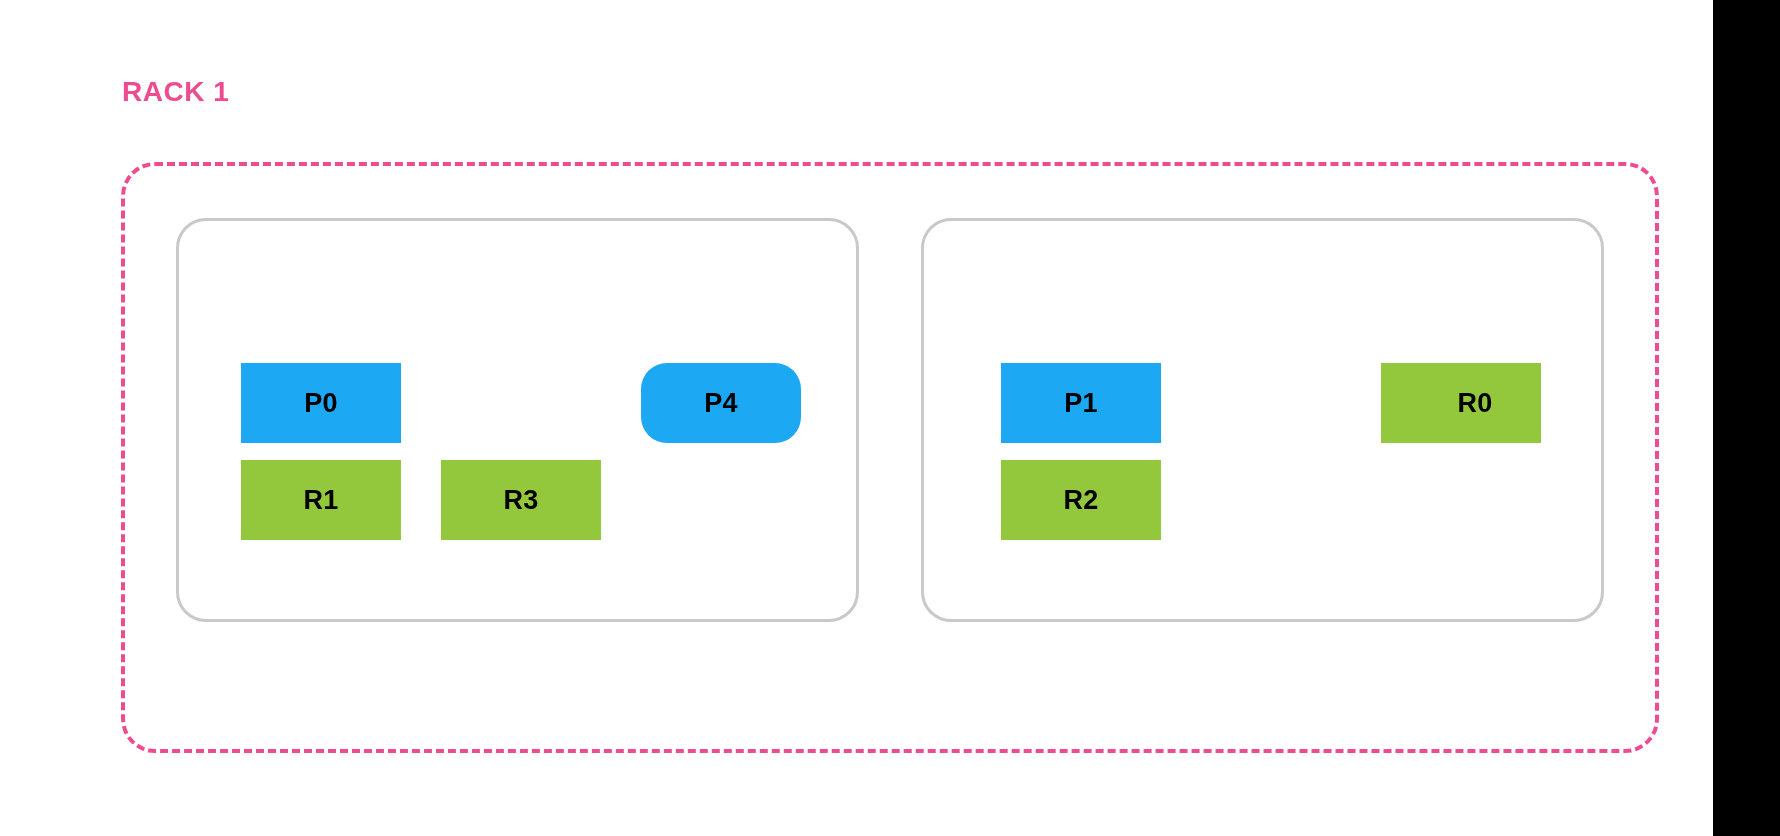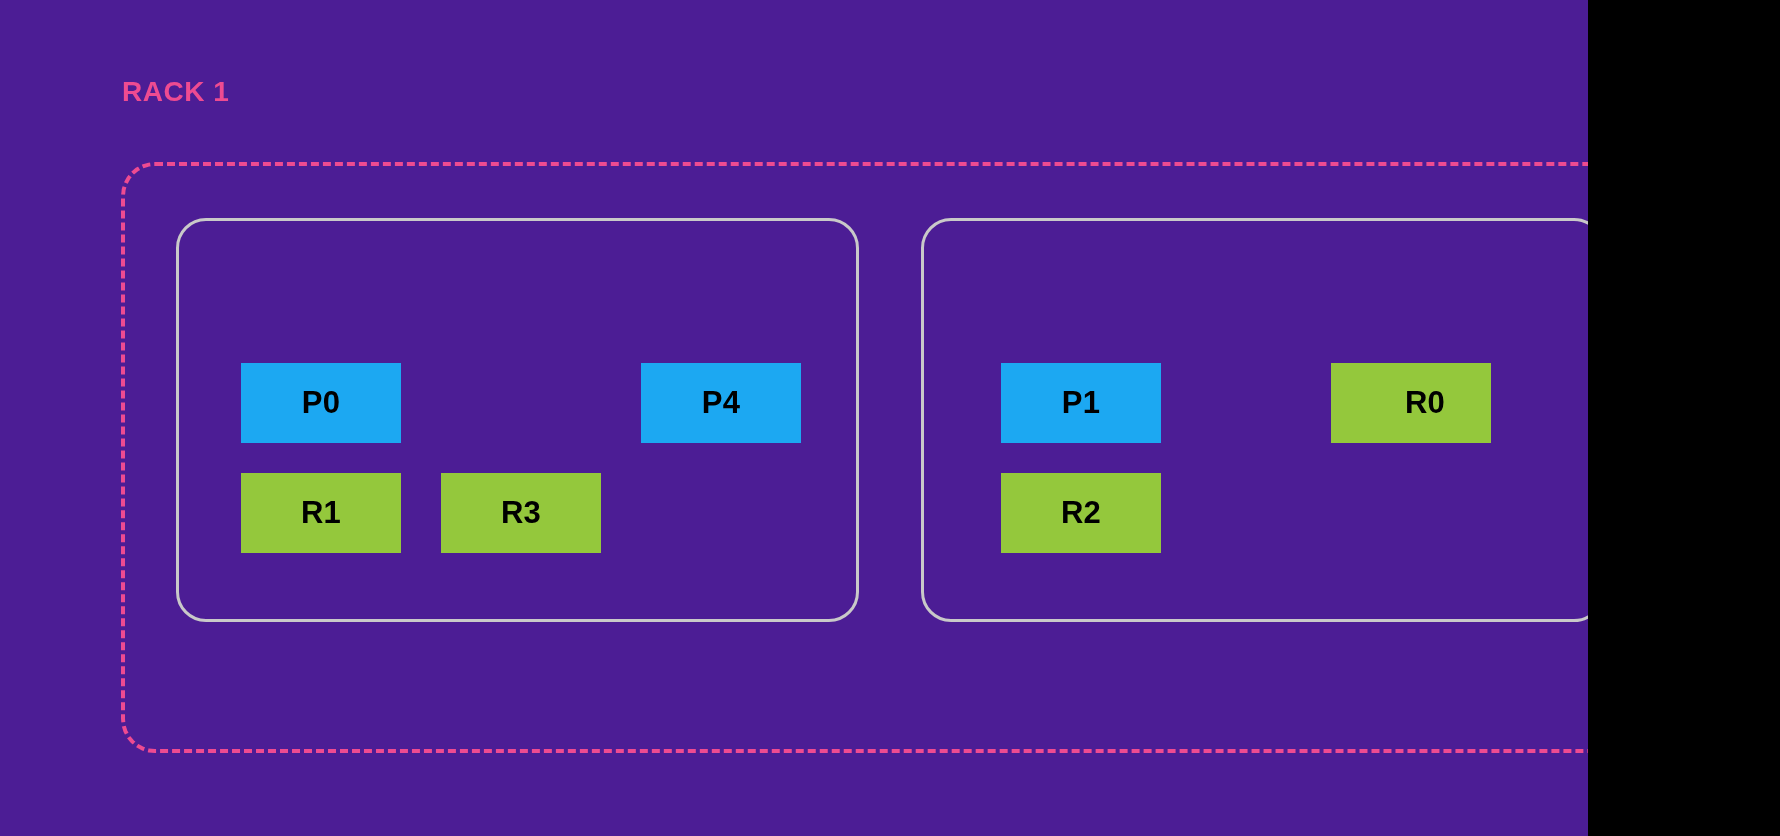--- a/index.html
+++ b/index.html
@@ -6,23 +6,23 @@
   html, body {
     margin: 0;
     padding: 0;
     background: #000000;
   }
   body {
     font-family: "Liberation Sans", sans-serif;
   }
   #canvas {
     position: relative;
-    width: 1588px;
+    width: 1713px;
     height: 836px;
-    background: #4c1d95;
+    background: #ffffff;
     overflow: hidden;
   }
   .rack-label {
     position: absolute;
     left: 122px;
     top: 75px;
     font-size: 28px;
     font-weight: bold;
     letter-spacing: 0.5px;
     line-height: 34px;
@@ -53,38 +53,38 @@
   .node-panel.panel-1 { left: 921px; width: 683px; }
 
   .unit {
     position: absolute;
     width: 160px;
     height: 80px;
     box-sizing: border-box;
     display: flex;
     align-items: center;
     justify-content: center;
-    font-size: 31px;
+    font-size: 27px;
     font-weight: bold;
     color: #000000;
     letter-spacing: 0.3px;
     user-select: none;
   }
   .unit.kind-primary { background: #1ca8f2; }
   .unit.kind-replica { background: #94c83c; }
 
   .unit.row-0 { top: 363px; }
-  .unit.row-1 { top: 473px; }
+  .unit.row-1 { top: 460px; }
 
   .unit.col-0 { left: 241px; }
   .unit.col-1 { left: 441px; }
-  .unit.col-2 { left: 641px; }
+  .unit.col-2 { left: 641px; border-radius: 26px; }
   .unit.col-3 { left: 981px; margin-left: 20px; }
   .unit.col-4 { left: 1181px; }
-  .unit.col-5 { left: 1331px; padding-left: 28px; }
+  .unit.col-5 { left: 1381px; padding-left: 28px; }
 </style>
 </head>
 <body>
 
 <div id="canvas">
 
   <div class="rack-label">RACK 1</div>
 
   <div class="rack-boundary"></div>
 

